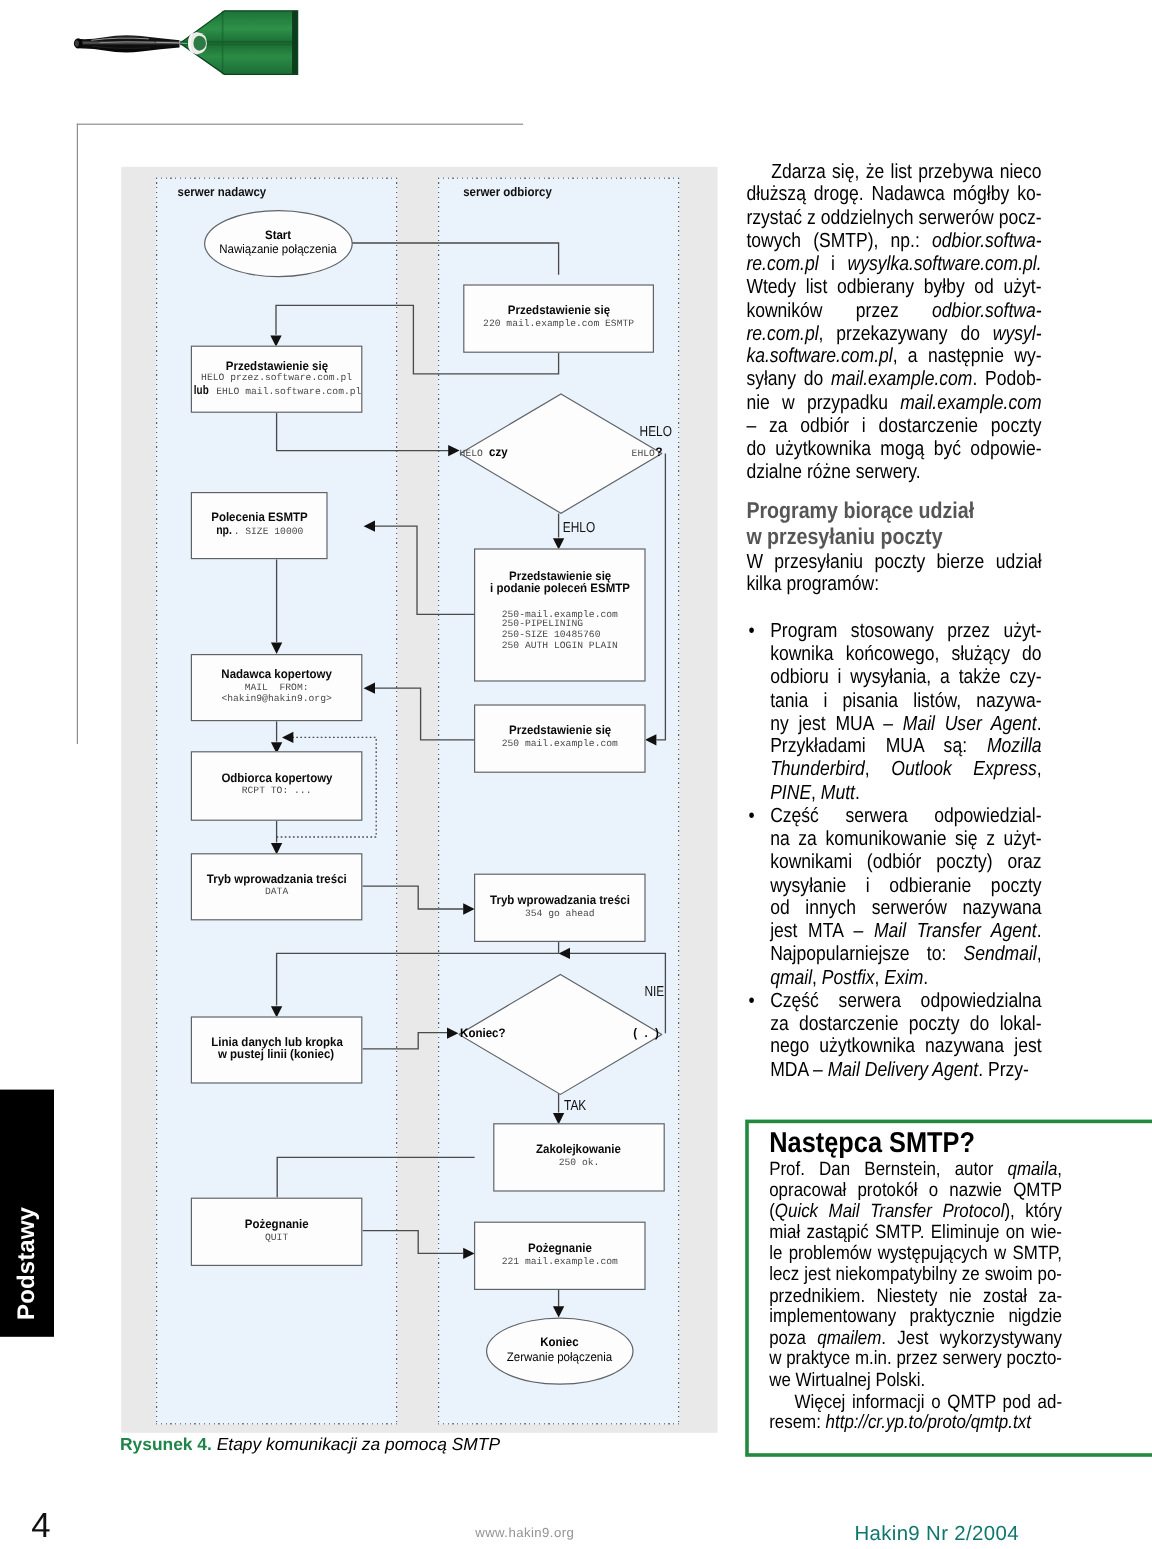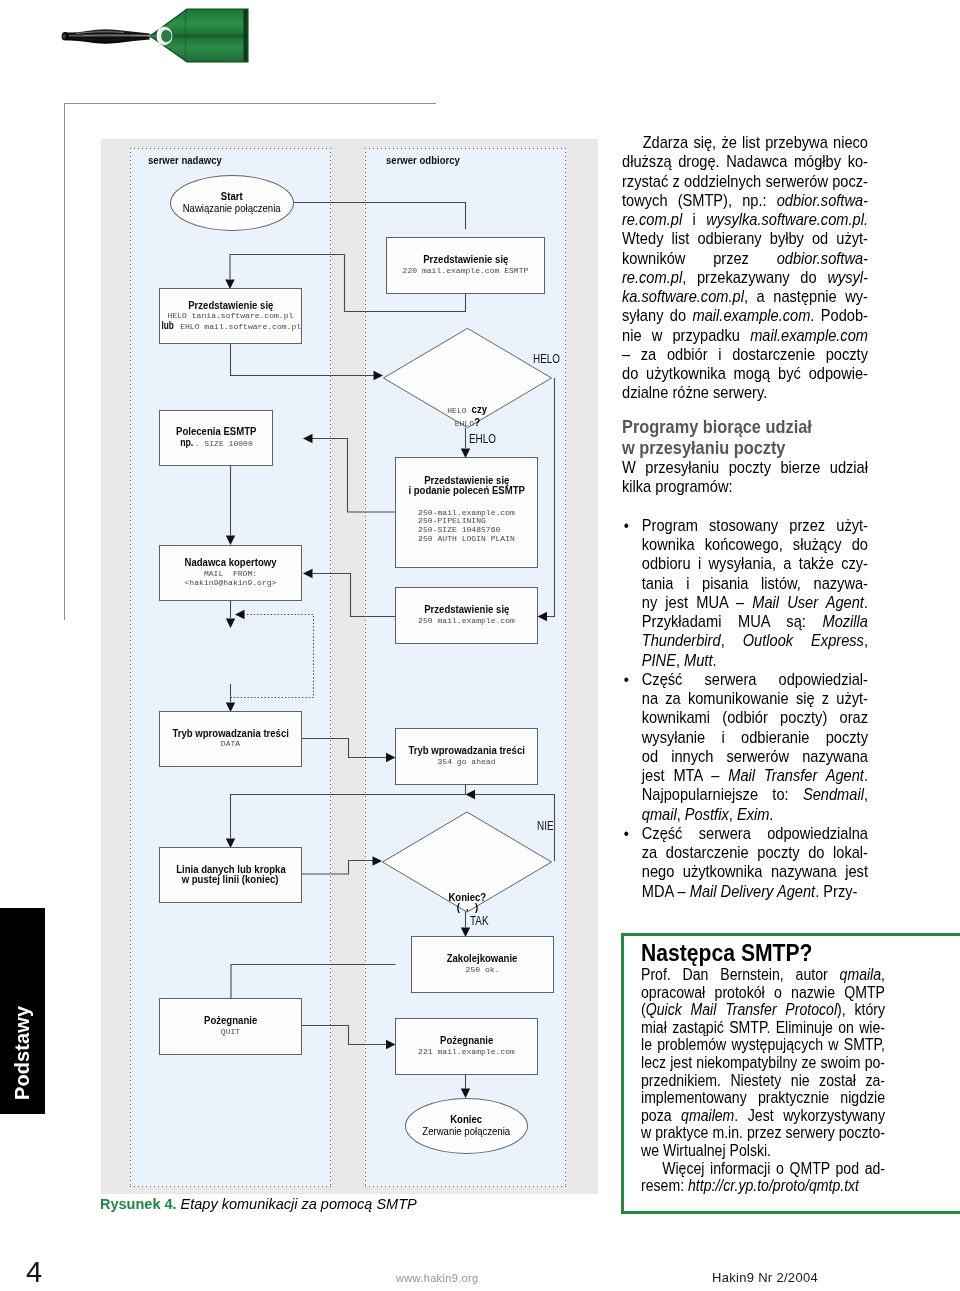--- a/index.html
+++ b/index.html
@@ -42,22 +42,22 @@
   .fbox .t{font-weight:bold;font-size:10.3px;color:#0a0a0a;line-height:10.4px;
            transform:scaleX(0.93);}
   .fbox .m{font-family:"Liberation Mono",monospace;font-size:8.07px;color:#4a4a4a;line-height:9.7px;white-space:pre;}
 
   .ell{position:absolute;background:#fdfdfd;border:1px solid #5e6368;border-radius:50%;
        display:flex;flex-direction:column;align-items:center;justify-content:center;text-align:center;}
   .ell .t{font-weight:bold;font-size:10.3px;line-height:11.6px;transform:scaleX(0.93);}
   .ell .s{font-size:10.3px;line-height:11.6px;transform:scaleX(0.93);}
 
   .dia{position:absolute;}
-  .diatxt{position:absolute;display:flex;flex-direction:column;
-       align-items:center;justify-content:flex-end;text-align:center;line-height:10.2px;}
+  .diatxt{position:absolute;display:flex;
+       align-items:center;justify-content:space-between;text-align:center;line-height:10.2px;}
 
   .edgelbl{position:absolute;font-size:12px;color:#111;line-height:12px;
         transform:scaleX(0.825);transform-origin:0 0;}
 
   #caption{position:absolute;left:100px;top:1196px;font-size:14.5px;}
   #caption .g{color:#1f854a;font-weight:bold;}
   #caption .i{font-style:italic;font-weight:normal;}
 
   
   #col{position:absolute;left:622px;top:133px;width:286px;
@@ -73,21 +73,21 @@
 
   #greenbox{position:absolute;left:621px;top:933px;width:400px;height:281px;
        border:3px solid #22893f;box-sizing:border-box;background:#fff;}
   #gb-inner{position:absolute;left:17px;top:4px;width:277px;font-size:16px;line-height:17.6px;
        transform:scaleX(0.8809);transform-origin:0 0;}
   #gb-inner h3{margin:0;font-size:24px;line-height:26px;font-weight:bold;}
 
   
   #pageno{position:absolute;left:26px;top:1258px;font-size:29px;line-height:29px;color:#111;}
   #site{position:absolute;left:396px;top:1271px;font-size:11px;line-height:15px;color:#949494;letter-spacing:0.35px;}
-  #issue{position:absolute;left:712px;top:1269px;font-size:13px;line-height:18px;color:#0f172a;letter-spacing:0.3px;}
+  #issue{position:absolute;left:712px;top:1269px;font-size:17px;line-height:18px;color:#0f766e;letter-spacing:0.3px;}
 </style>
 </head>
 <body>
 
 <div id="rule-h"></div>
 <div id="rule-v"></div>
 
 <svg id="dart" viewBox="0 0 200 70" xmlns="http://www.w3.org/2000/svg">
   <defs>
     <linearGradient id="gUp" x1="0" y1="0" x2="0" y2="1">
@@ -215,35 +215,39 @@
     </g>
   </svg>
 
   <div class="ell" style="left:69px;top:36px;width:122px;height:54px">
     <div class="t">Start</div>
     <div class="s">Nawiązanie połączenia</div>
   </div>
 
   <div class="fbox" style="left:58px;top:149px;width:143px;height:56px">
     <div class="t">Przedstawienie się</div>
-    <div class="m">HELO tania.software.com.pl</div>
+    <div class="m">HELO przez.software.com.pl</div>
     <div class="m"><b style="font-family:'Liberation Sans',sans-serif;font-size:10.3px;color:#0a0a0a;display:inline-block;transform:scaleX(0.8);transform-origin:50% 50%">lub</b> <span>EHLO mail.software.com.pl</span></div>
   </div>
 
   <div class="fbox" style="left:58px;top:271px;width:114px;height:56px">
     <div class="t">Polecenia ESMTP</div>
     <div class="m"><b style="font-family:'Liberation Sans',sans-serif;font-size:10.3px;color:#0a0a0a;display:inline-block;transform:scaleX(0.85);transform-origin:50% 50%">np.</b><span>. SIZE 10000</span></div>
   </div>
 
   <div class="fbox" style="left:58px;top:406px;width:143px;height:56px">
     <div class="t">Nadawca kopertowy</div>
     <div class="m">MAIL  FROM:
 &lt;hakin9@hakin9.org&gt;</div>
   </div>
 
+  <div class="fbox" style="left:58px;top:487px;width:143px;height:58px">
+    <div class="t">Odbiorca kopertowy</div>
+    <div class="m">RCPT TO: ...</div>
+  </div>
 
   <div class="fbox" style="left:58px;top:572px;width:143px;height:56px">
     <div class="t">Tryb wprowadzania treści</div>
     <div class="m">DATA</div>
   </div>
 
   <div class="fbox" style="left:58px;top:708px;width:143px;height:56px">
     <div class="t">Linia danych lub kropka</div>
     <div class="t">w pustej linii (koniec)</div>
   </div>

